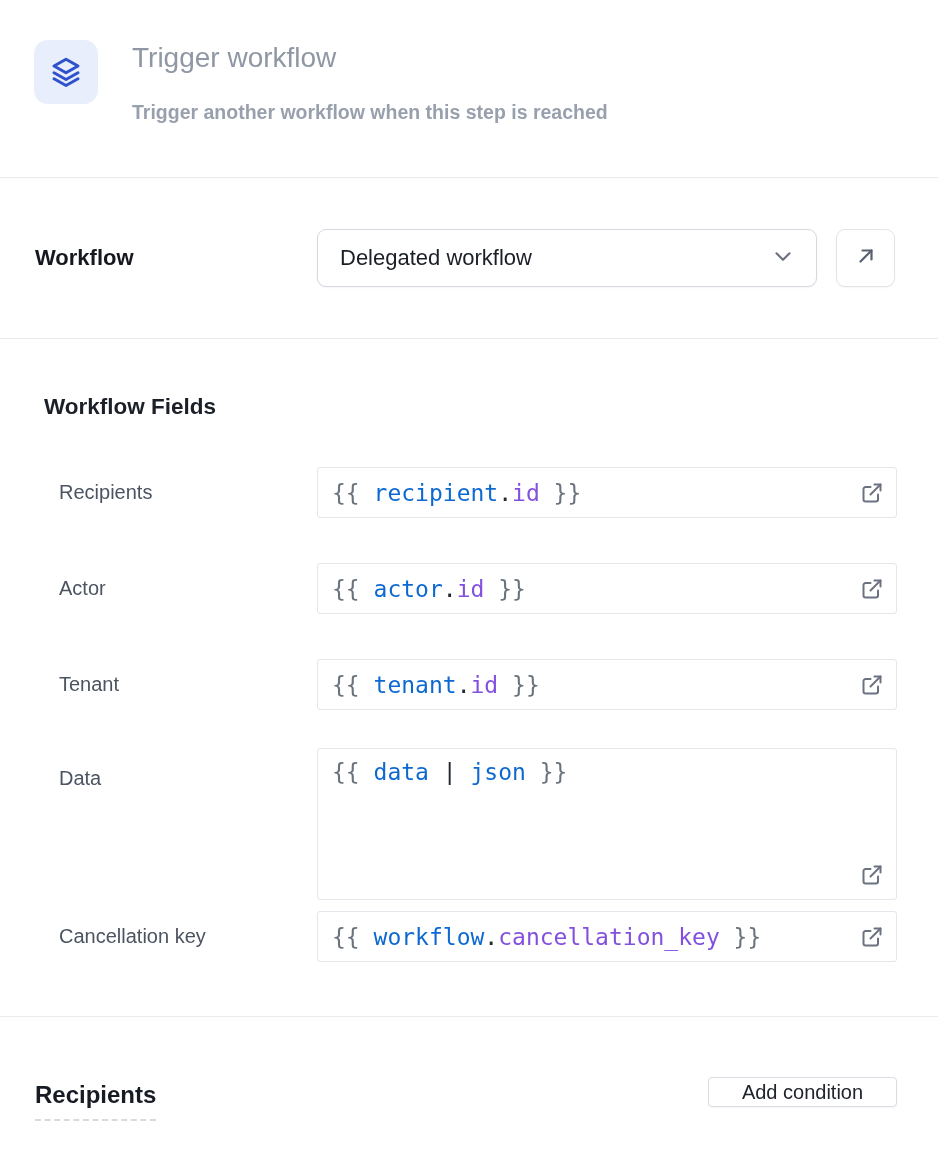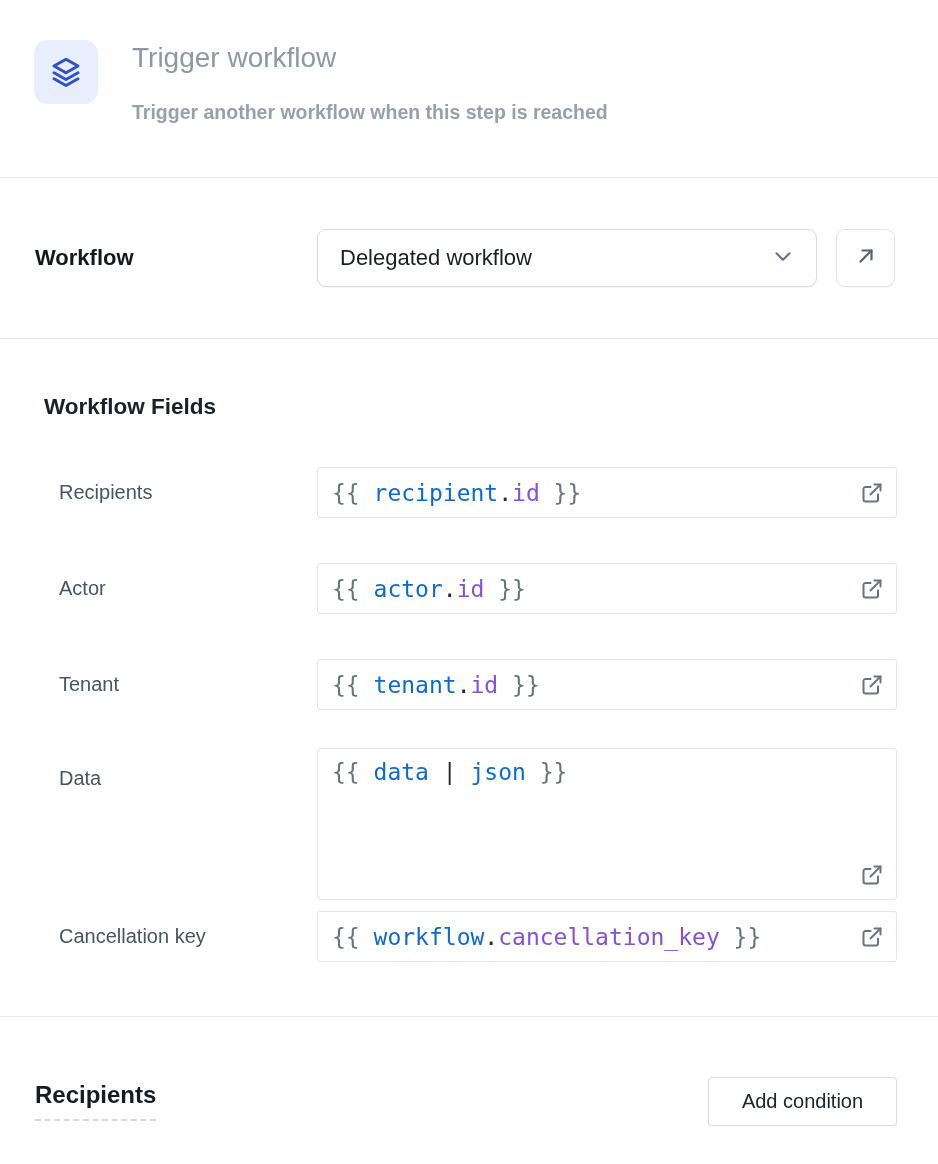--- a/index.html
+++ b/index.html
@@ -46,21 +46,21 @@
   .tok-var   { color:var(--token-var,#0d69d1); }
   .tok-punct { color:var(--token-punct,#24292f); }
   .tok-prop  { color:var(--token-prop,#8250df); }
   .ext { position:absolute; right:12px; top:50%; transform:translateY(-50%); width:24px; height:24px; cursor:pointer; }
   .fr3 .ext { top:auto; bottom:12px; transform:none; }
   .ext svg { width:24px; height:24px; stroke:#6b7280; fill:none; stroke-width:2; stroke-linecap:round; stroke-linejoin:round; }
 
   
   .cond-heading { position:absolute; left:35px; top:1081px; font-size:24px; font-weight:600; color:#171b23;
     display:inline-block; border-bottom:2px dashed #d7dadf; padding-bottom:10px; }
-  .add-cond-btn { position:absolute; left:708px; top:1077px; width:189px; height:49px;
+  .add-cond-btn { position:absolute; left:708px; top:1077px; width:189px; height:30px;
     border:1px solid #d9dce2; border-radius:4px; background:#fff; display:flex; align-items:center; justify-content:center;
     font-size:20px; font-weight:500; color:#20242c; cursor:pointer; box-shadow:0 1px 2px rgba(16,24,40,.04); }
 </style>
 </head>
 <body>
 
 <div class="page">
 
   <div class="hdr-icon">
     <svg viewBox="0 0 24 24">

